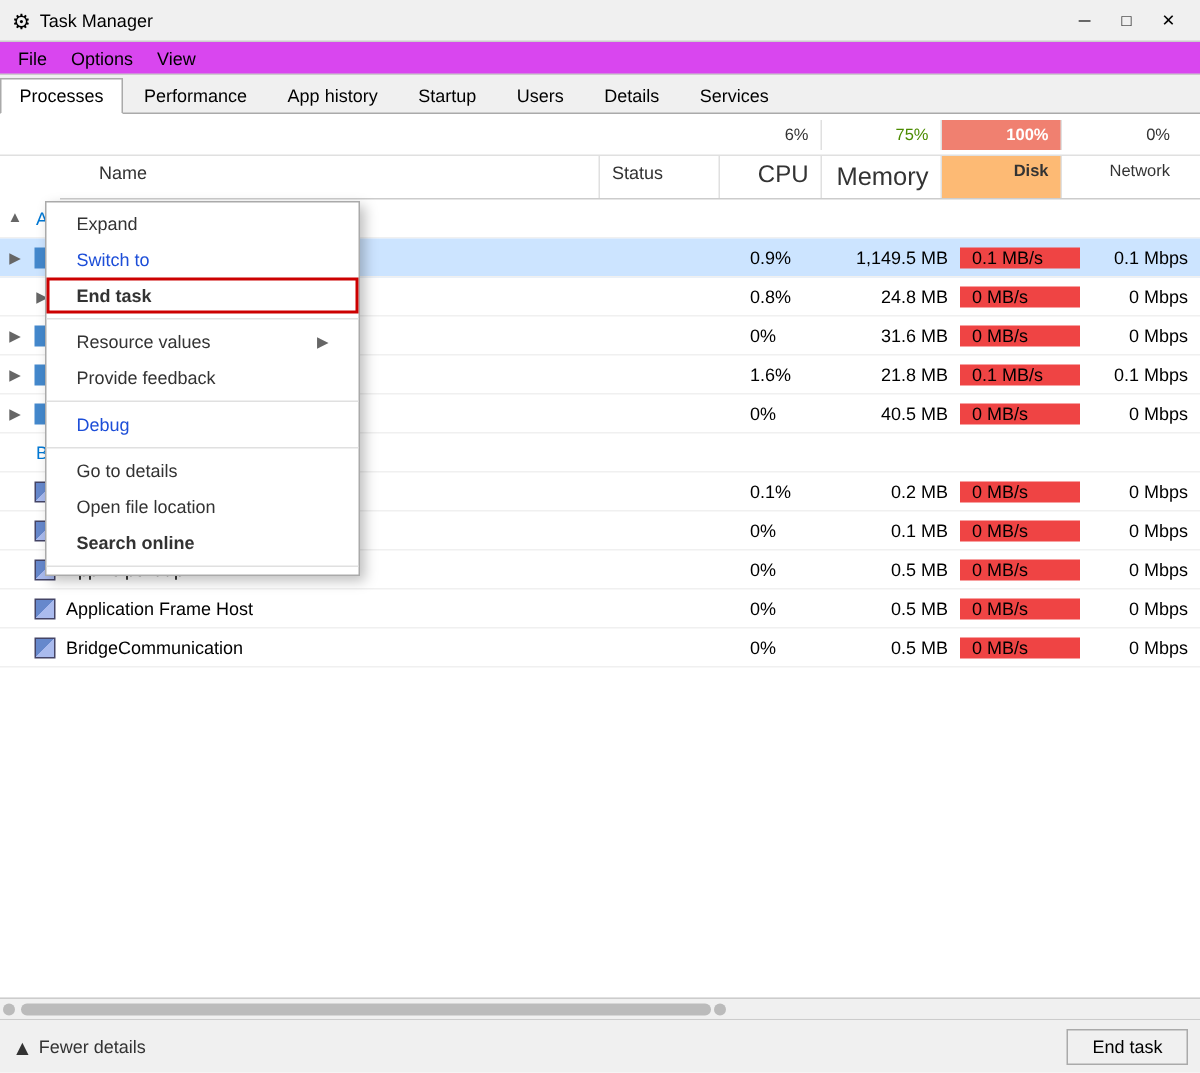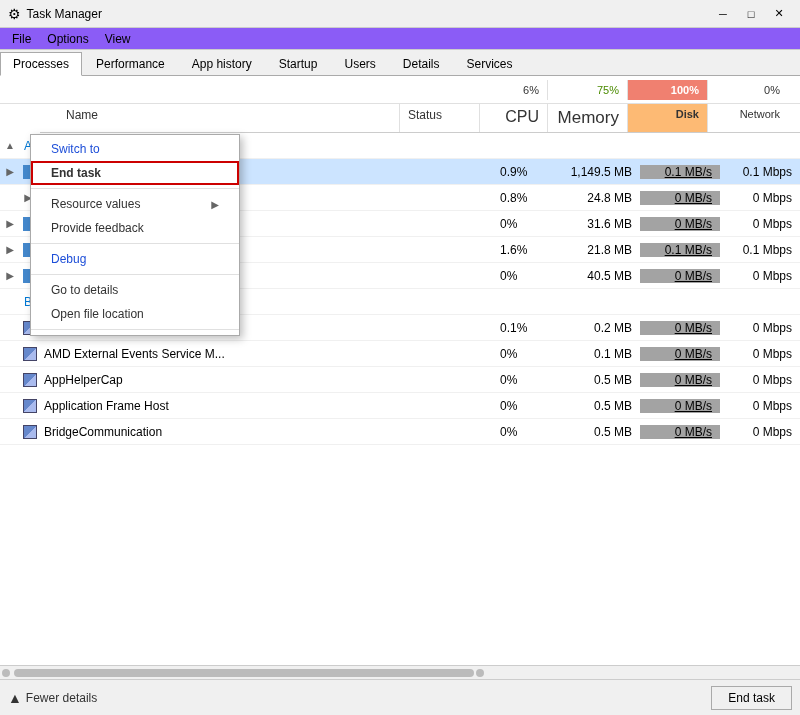--- a/index.html
+++ b/index.html
@@ -38,21 +38,21 @@
       background: transparent;
       cursor: pointer;
       font-size: 11px;
       display: flex;
       align-items: center;
       justify-content: center;
     }
 
     
     .menu-bar {
-      background: #8b5cf6;
+      background: #d946ef;
       display: flex;
       padding: 2px 4px;
       border-bottom: 1px solid #ccc;
       height: 22px;
       align-items: center;
     }
     .menu-item {
       padding: 2px 8px;
       cursor: pointer;
       font-size: 12px;
@@ -197,21 +197,21 @@
       overflow: hidden;
       text-overflow: ellipsis;
     }
     .row-status {
       width: 80px;
       padding: 0 8px;
       color: #666;
     }
     .row-cpu { width: 68px; padding: 0 8px; text-align: left; }
     .row-mem { width: 80px; padding: 0 8px; text-align: right; }
-    .row-disk { width: 80px; padding: 0 8px; text-align: right; background: #a3a3a3; text-decoration: underline; }
+    .row-disk { width: 80px; padding: 0 8px; text-align: left; background: #ef4444; }
     .row-network { width: 80px; padding: 0 8px; text-align: right; }
 
     
     .process-list::-webkit-scrollbar { width: 12px; }
     .process-list::-webkit-scrollbar-track { background: #f0f0f0; }
     .process-list::-webkit-scrollbar-thumb { background: #aaa; border: 2px solid #f0f0f0; border-radius: 4px; }
 
     
     .hscroll-bar {
       height: 14px;
@@ -511,20 +511,23 @@
       <div class="row-status"></div>
       <div class="row-cpu">0%</div>
       <div class="row-mem">0.5 MB</div>
       <div class="row-disk">0 MB/s</div>
       <div class="row-network">0 Mbps</div>
     </div>
 
   </div>
 
   <div class="context-menu">
+    <div class="ctx-item">
+        <span>Expand</span>
+      </div>
     <div class="ctx-item disabled">
         <span>Switch to</span>
       </div>
     <div class="ctx-item highlighted-item">
         <span>End task</span>
       </div>
     <div class="ctx-separator"></div>
     <div class="ctx-item">
       <span>Resource values</span>
       <span class="ctx-arrow">▶</span>
@@ -535,20 +538,23 @@
     <div class="ctx-separator"></div>
     <div class="ctx-item disabled">
         <span>Debug</span>
       </div>
     <div class="ctx-separator"></div>
     <div class="ctx-item">
         <span>Go to details</span>
       </div>
     <div class="ctx-item">
         <span>Open file location</span>
+      </div>
+    <div class="ctx-item" style="font-weight:bold;">
+        <span>Search online</span>
       </div>
     <div class="ctx-separator"></div>
   </div>
 
   <div class="hscroll-bar">
     <div style="width:8px; height:8px; background:#bbb; border-radius:4px; margin-right:2px;"></div>
     <div class="hscroll-thumb"></div>
     <div style="width:8px; height:8px; background:#bbb; border-radius:4px; margin-left:2px;"></div>
   </div>
 

